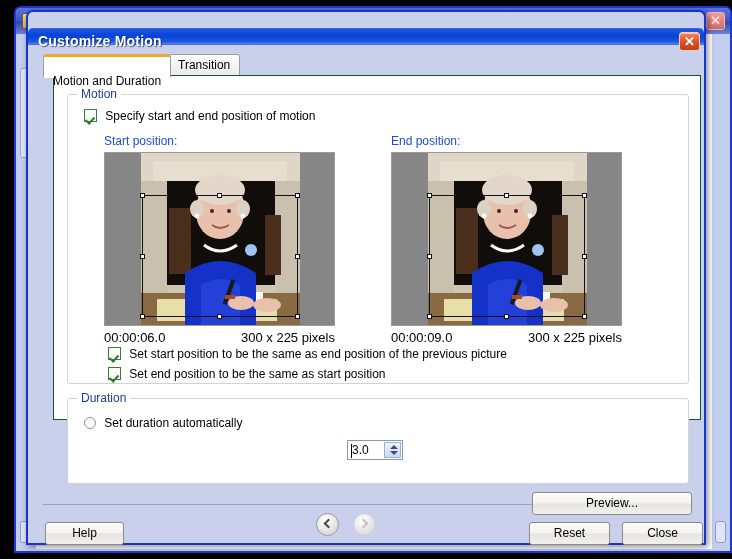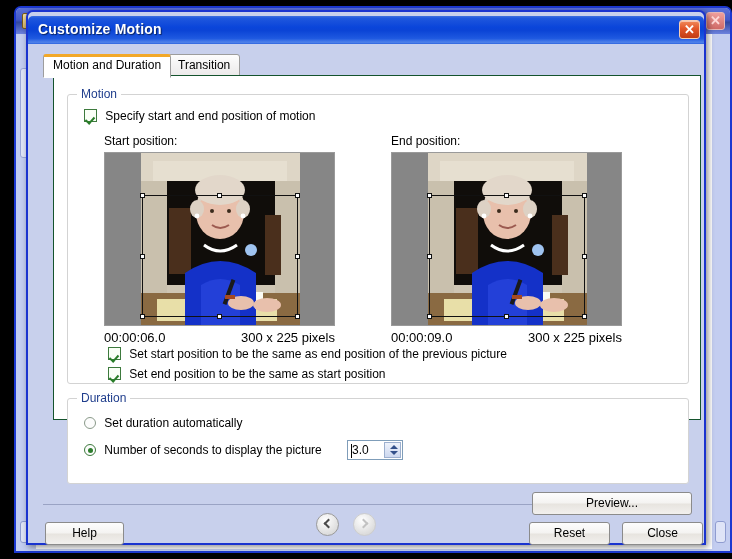--- a/index.html
+++ b/index.html
@@ -64,21 +64,21 @@
 
   
   .dialog {
     position: absolute; left: 26px; top: 10px; width: 680px; height: 535px;
     background: #c8d0ec;
     border: 2px solid #1a33cf;
     border-radius: 7px 7px 0 0;
     box-shadow: 2px 2px 6px rgba(0,0,0,.45);
   }
   .titlebar {
-    position: absolute; left: 0; top: 4px; width: 100%; height: 28px;
+    position: absolute; left: 0; top: 16px; width: 100%; height: 17px;
     background: linear-gradient(to bottom,
       #3e6fe0 0%, #1f57dd 8%, #0a45da 40%, #0b44d6 52%,
       #1e59e0 80%, #4f82ea 94%, #2c63df 100%);
     border-radius: 5px 5px 0 0;
   }
   .title-text {
     position: absolute; left: 10px; top: 5px;
     font-size: 14px; font-weight: bold; color: #ffffff;
     text-shadow: 1px 1px 1px rgba(0,0,0,.55);
     letter-spacing: .2px;
@@ -102,21 +102,21 @@
     padding: 3px 9px 0 9px;
     background: linear-gradient(to bottom,#fdfdfd,#eceaea);
     border: 1px solid #9d9d9d;
     border-radius: 3px 3px 0 0;
     text-align: center; white-space: nowrap;
   }
   .tab.active {
     background: #ffffff;
     border-bottom: 1px solid #ffffff;
     border-top: 3px solid #f2a828;
-    padding-top: 1px;
+    padding-top: 17px;
     z-index: 3;
     height: 24px;
   }
   .tab-motion { left: 0; }
   .tab-transition { left: 125px; }
 
   .tabpage {
     position: absolute; left: 25px; top: 35px; width: 648px; height: 345px;
     background: #ffffff;
     border: 1px solid #14532d;
@@ -156,21 +156,21 @@
   }
   .rb.on { border-color: #3d7a3d; }
   .rb.on::after {
     content: ""; position: absolute; left: 2.5px; top: 2.5px;
     width: 5px; height: 5px; border-radius: 50%; background: #2e7d2e;
   }
   .ctl-row { position: absolute; font-size: 12px; color: #000; white-space: nowrap; }
   .ctl-row label { margin-left: 5px; cursor: default; }
 
   
-  .thumb-label { position: absolute; font-size: 12px; color: #000000; }
+  .thumb-label { position: absolute; font-size: 12px; color: #1d4ed8; }
   .thumb {
     position: absolute; width: 231px; height: 174px;
     background: #868686; overflow: hidden;
     border: 1px solid #9a9a9a;
   }
   .thumb .photo {
     position: absolute; left: 36px; top: 0; width: 159px; height: 174px;
     overflow: hidden;
   }
   .selrect {
@@ -397,24 +397,20 @@
         </div>
 
         <div class="group" id="group-duration">
           <div class="group-title">Duration</div>
 
           <div class="ctl-row" style="left:16px; top:17px;">
             <span class="rb"></span>
             <label>Set duration automatically</label>
           </div>
 
-          <div class="ctl-row" style="left:16px; top:44px;">
-            <span class="rb on"></span>
-            <label>Number of seconds to display the picture</label>
-          </div>
 
           <div class="spin-wrap" style="left:279px; top:41px;">
             <div class="caret"></div>
             <div class="spin-val">3.0</div>
             <div class="spin-btns">
               <div class="ar up"></div>
               <div class="ar dn"></div>
             </div>
           </div>
         </div>

